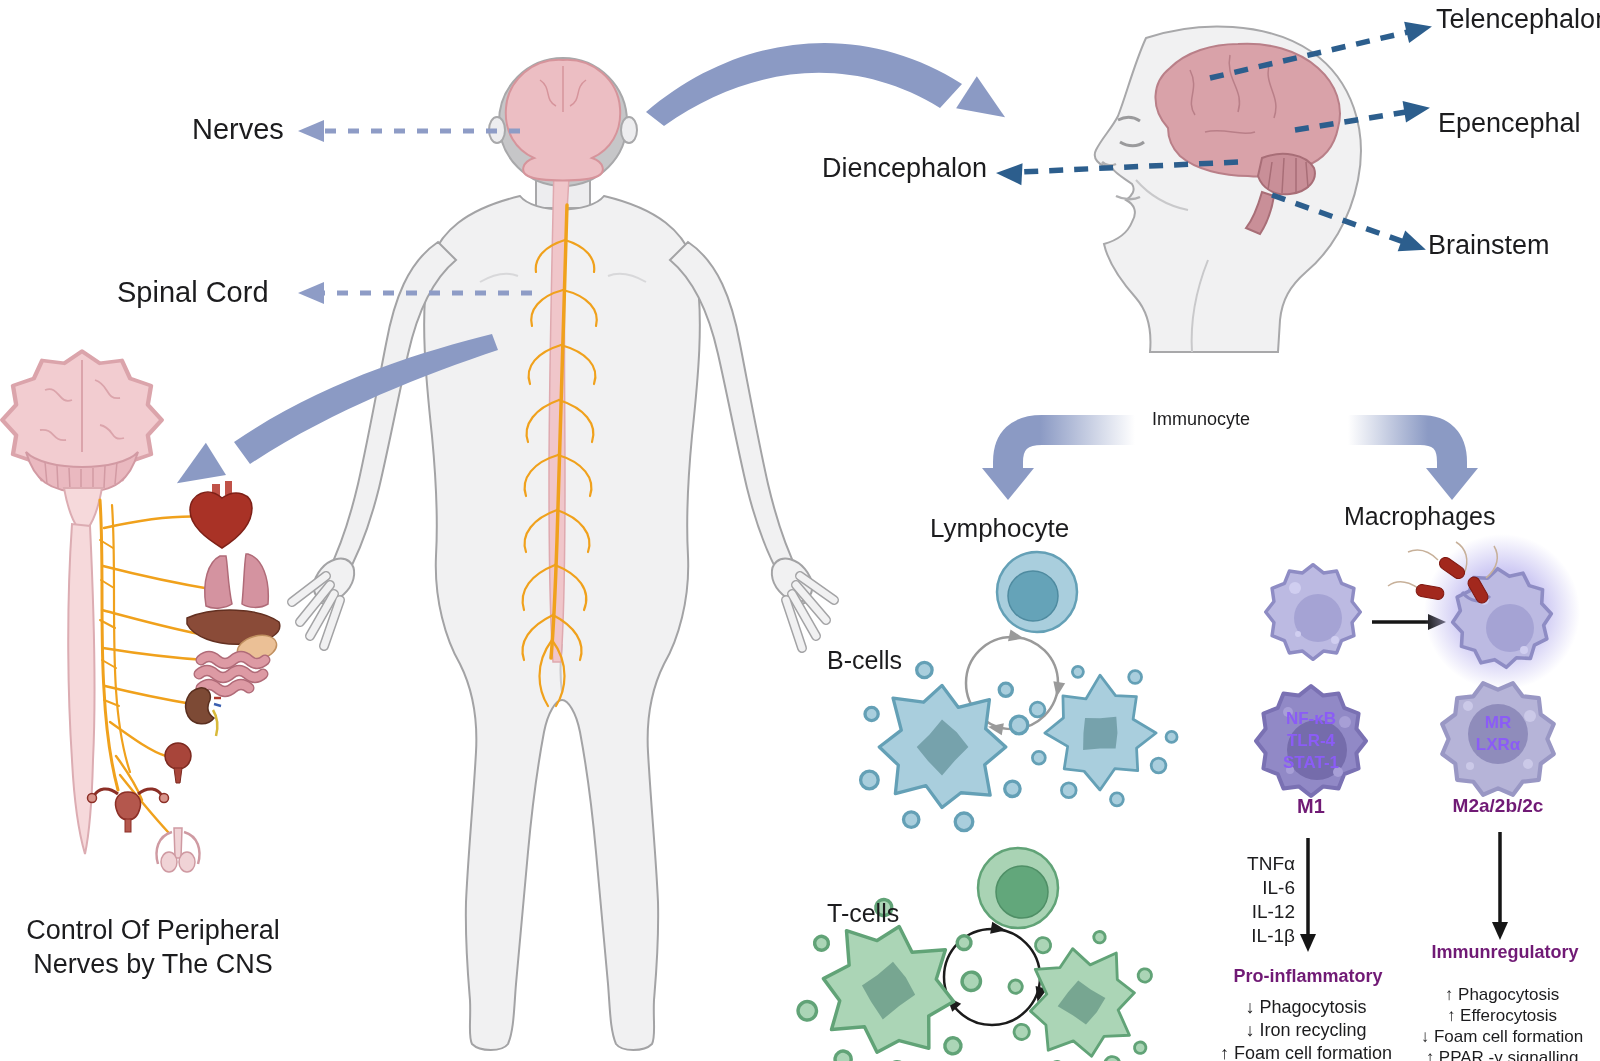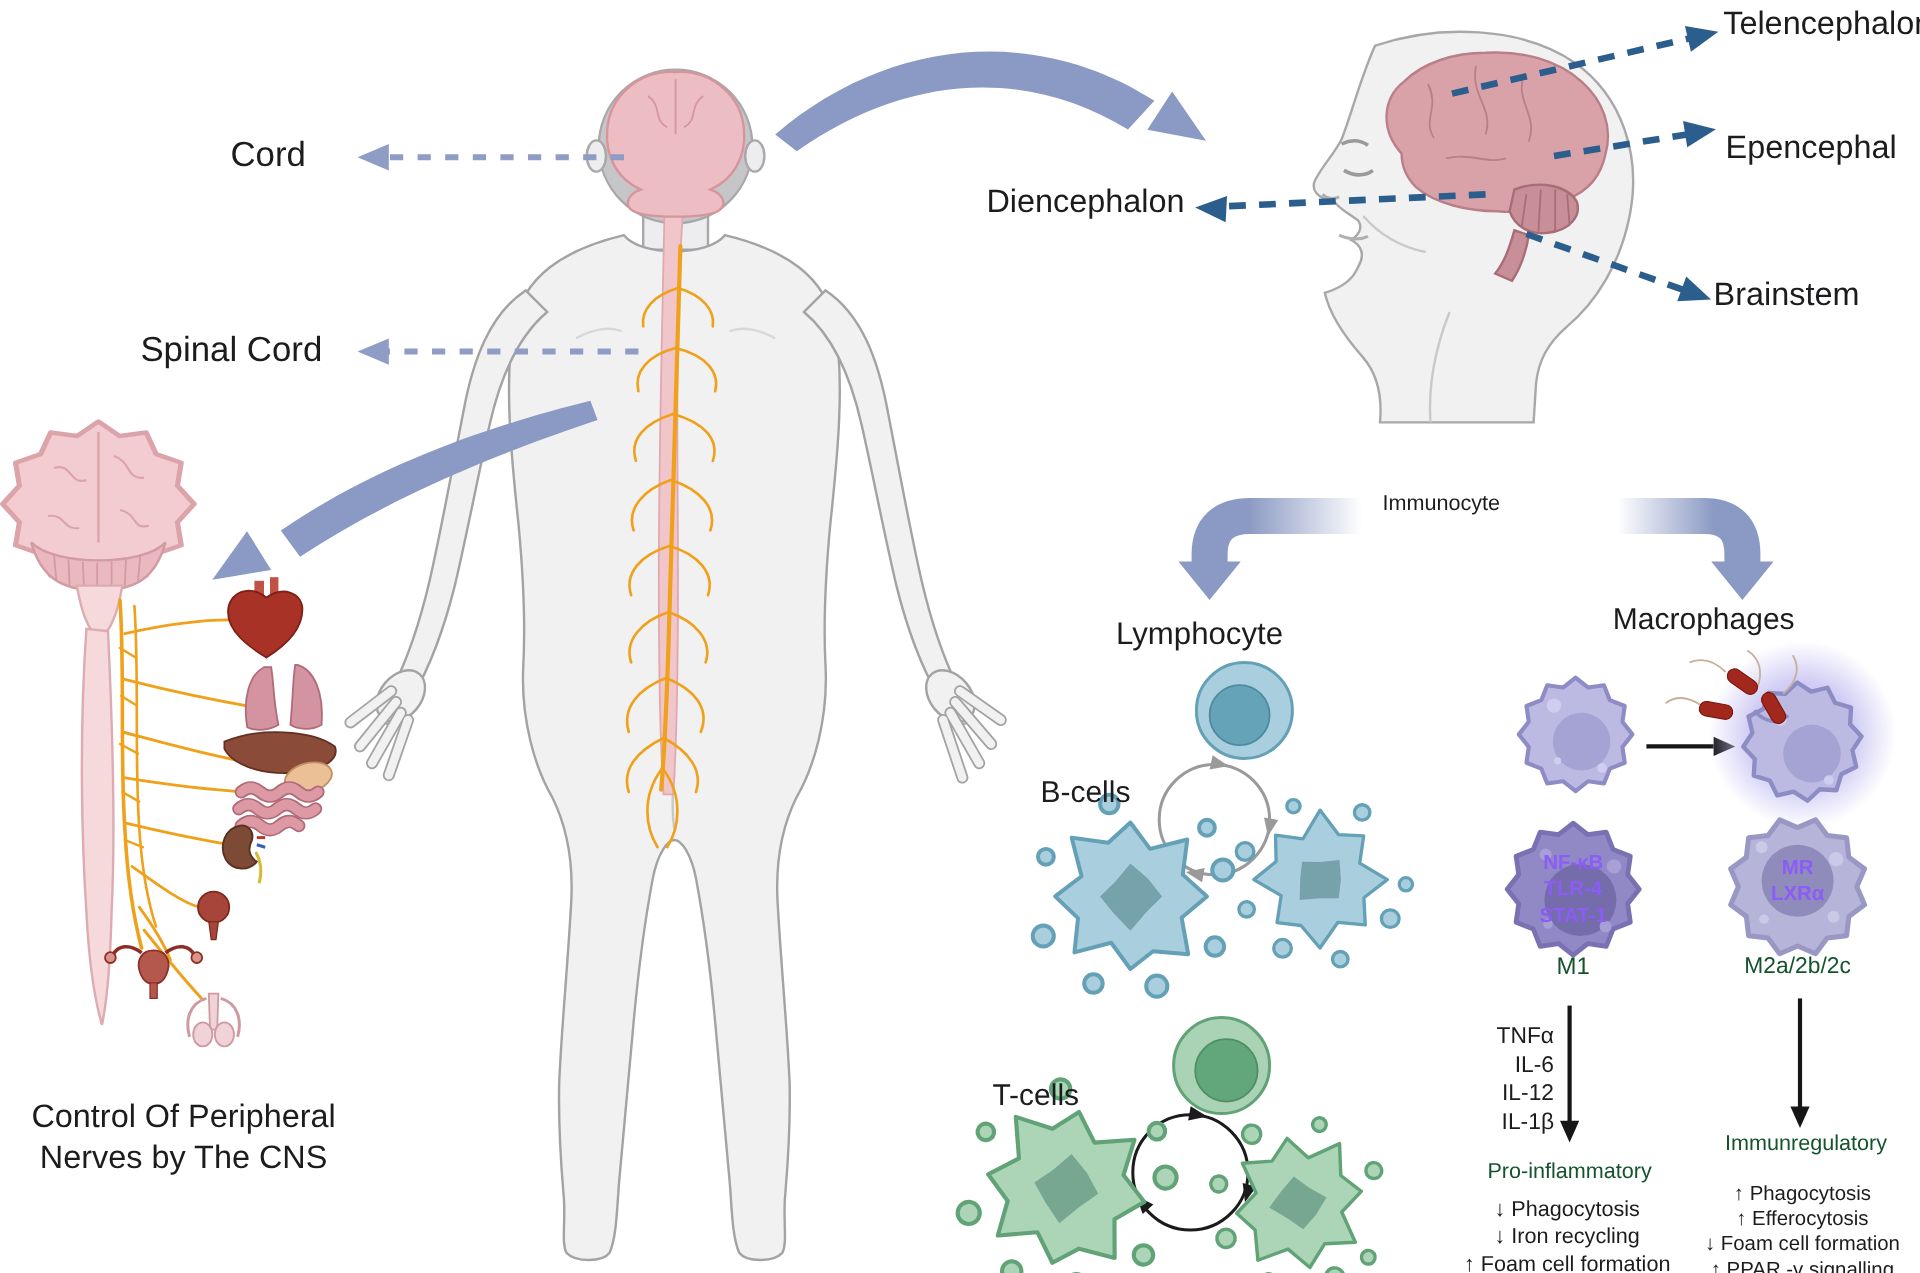--- a/index.html
+++ b/index.html
@@ -2,21 +2,21 @@
 <html><head>
 <meta charset="utf-8">
 <style>
   html,body{margin:0;padding:0;background:#fff;}
   .canvas{position:relative;width:1600px;height:1061px;background:#ffffff;overflow:hidden;
           font-family:"Liberation Sans", sans-serif;color:#1c1c1e;}
   .art{position:absolute;left:0;top:0;}
   .lbl{position:absolute;white-space:nowrap;color:#1c1c1e;}
   .ctr{text-align:center;white-space:normal;}
   .rt{text-align:right;}
-  .purple{color:#14532d;font-weight:normal;}
+  .purple{color:#701a75;font-weight:bold;}
   .white{color:#8b5cf6;font-weight:bold;}
 </style>
 </head>
 <body>
 
 <div class="canvas">
 
 <svg class="art" width="1600" height="1061" viewBox="0 0 1600 1061">
   <defs>
     <radialGradient id="glow" cx="50%" cy="50%" r="50%">
@@ -342,37 +342,37 @@
   <g>
     <line x1="1308" y1="838" x2="1308" y2="936" stroke="#161616" stroke-width="3.5"></line>
     <polygon points="-16,-8 -16,8 2,0" transform="translate(1308,950) rotate(90)" fill="#161616"></polygon>
   </g>
   <g>
     <line x1="1500" y1="832" x2="1500" y2="924" stroke="#161616" stroke-width="3.5"></line>
     <polygon points="-16,-8 -16,8 2,0" transform="translate(1500,938) rotate(90)" fill="#161616"></polygon>
   </g>
 </svg>
 
-<div class="lbl" style="left:192px;top:113px;font-size:29px;">Cord</div>
+<div class="lbl" style="left:192px;top:113px;font-size:29px;">Nerves</div>
 <div class="lbl" style="left:117px;top:276px;font-size:29px;">Spinal Cord</div>
 
 <div class="lbl ctr" style="left:8px;top:913px;width:290px;font-size:27px;line-height:34px;">
   <div>Control Of Peripheral</div>
   <div>Nerves by The CNS</div>
 </div>
 
 <div class="lbl" style="left:1436px;top:4px;font-size:27px;">Telencephalon</div>
 <div class="lbl" style="left:1438px;top:108px;font-size:27px;">Epencephal</div>
 <div class="lbl" style="left:822px;top:153px;font-size:27px;">Diencephalon</div>
 <div class="lbl" style="left:1428px;top:230px;font-size:27px;">Brainstem</div>
 
 <div class="lbl" style="left:1152px;top:409px;font-size:18px;">Immunocyte</div>
 <div class="lbl" style="left:930px;top:513px;font-size:26px;">Lymphocyte</div>
 <div class="lbl" style="left:1344px;top:502px;font-size:25px;">Macrophages</div>
-<div class="lbl" style="left:827px;top:646px;font-size:25px;margin-left:40px;">B-cells</div>
+<div class="lbl" style="left:827px;top:646px;font-size:25px;">B-cells</div>
 <div class="lbl" style="left:827px;top:899px;font-size:25px;">T-cells</div>
 
 <div class="lbl ctr white" style="left:1256px;top:708px;width:110px;font-size:17px;line-height:22px;">
   <div>NF-κB</div>
   <div>TLR-4</div>
   <div>STAT-1</div>
 </div>
 <div class="lbl ctr purple" style="left:1281px;top:795px;width:60px;font-size:20px;">M1</div>
 
 <div class="lbl ctr white" style="left:1448px;top:712px;width:100px;font-size:17px;line-height:22px;">

